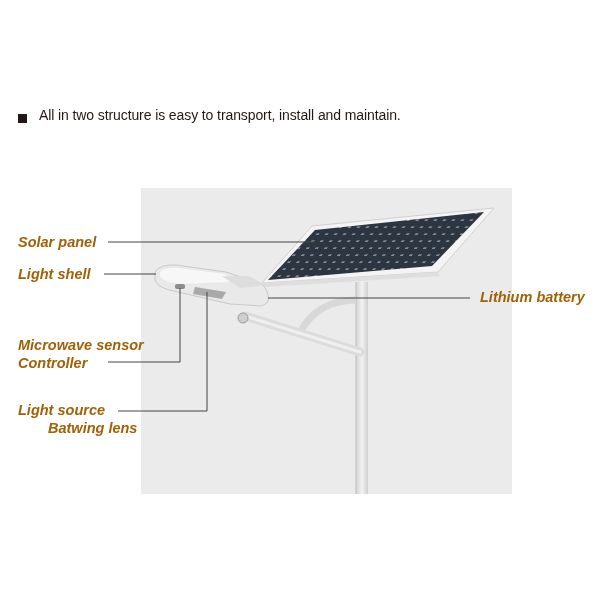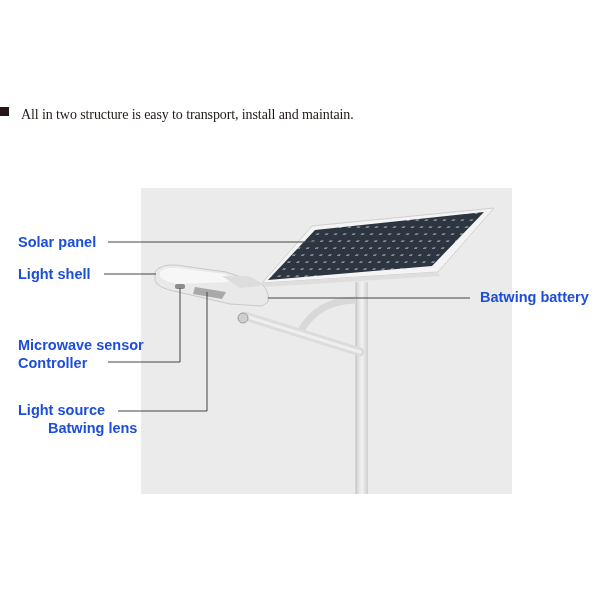--- a/index.html
+++ b/index.html
@@ -1,22 +1,22 @@
 <!DOCTYPE html>
 <html><head>
 <meta charset="utf-8">
 <style>
   html, body { margin:0; padding:0; }
   body { width:600px; height:600px; background:#ffffff; position:relative; overflow:hidden;
          font-family:"Liberation Sans", sans-serif; color:#231815; }
-  .bullet-line { position:absolute; left:0; top:107px; display:flex; align-items:flex-start;font-family:Liberation Serif, serif; }
+  .bullet-line { position:absolute; left:18px; top:107px; display:flex; align-items:flex-end; }
   .bullet-sq { width:9px; height:9px; background:#231815; margin-right:12px; }
   .bullet-text { font-size:14px; color:#231815; letter-spacing:-0.1px; }
   .photo { position:absolute; left:141px; top:188px; width:371px; height:306px; background:#ebebeb; }
-  .label { position:absolute; font-weight:bold; font-size:14.5px; color:#1d4ed8; line-height:19px; white-space:nowrap; }
+  .label { position:absolute; font-weight:bold; font-size:14.5px; color:#a16207; line-height:19px; white-space:nowrap;font-style:italic; }
   svg.art { position:absolute; left:0; top:0; }
 </style>
 </head>
 <body>
 
 <div class="bullet-line">
   <span class="bullet-sq"></span>
   <span class="bullet-text">All in two structure is easy to transport, install and maintain.</span>
 </div>
 
@@ -68,13 +68,13 @@
     <polyline points="118,411 207,411 207,292"></polyline>
   </g>
 </svg>
 
 <div class="label" style="left:18px; top:233px;">Solar panel</div>
 <div class="label" style="left:18px; top:265px;">Light shell</div>
 <div class="label" style="left:18px; top:336px;">Microwave sensor</div>
 <div class="label" style="left:18px; top:354px;">Controller</div>
 <div class="label" style="left:18px; top:401px;">Light source</div>
 <div class="label" style="left:18px; top:419px;margin-left:30px;">Batwing lens</div>
-<div class="label" style="left:480px; top:288px;">Batwing battery</div>
+<div class="label" style="left:480px; top:288px;">Lithium battery</div>
 
 </body></html>

